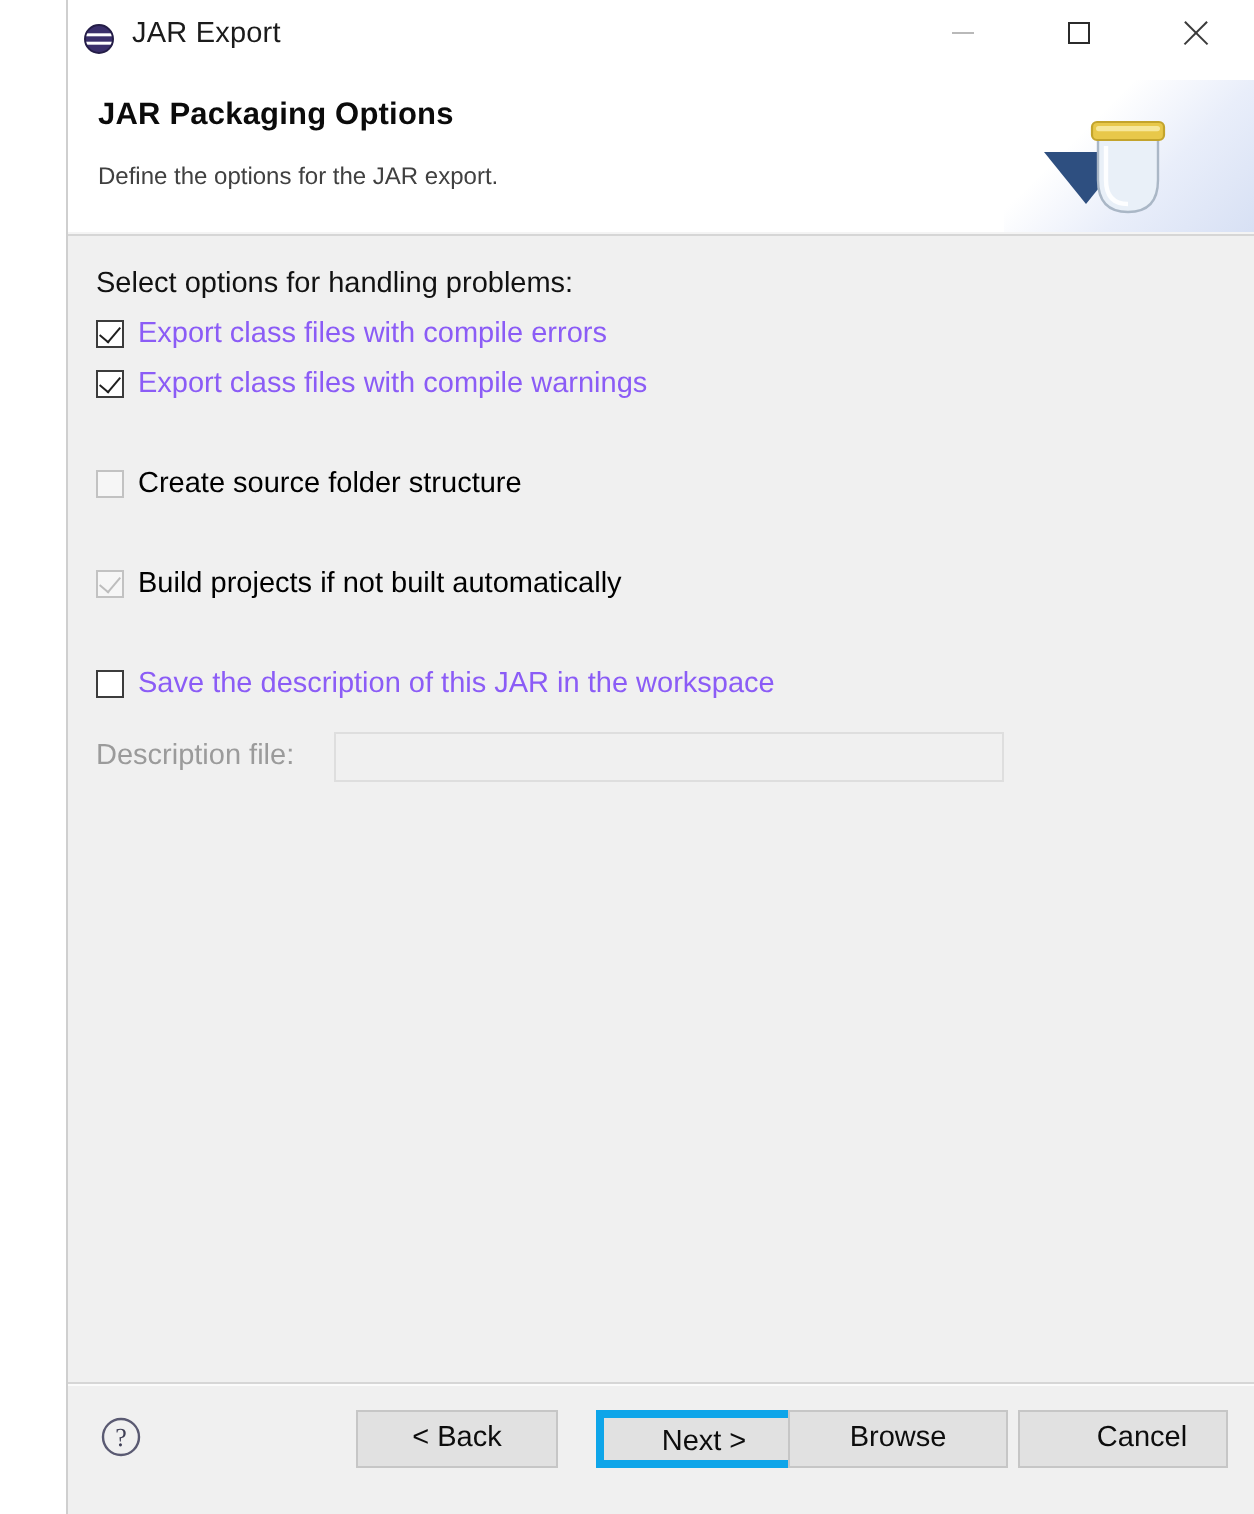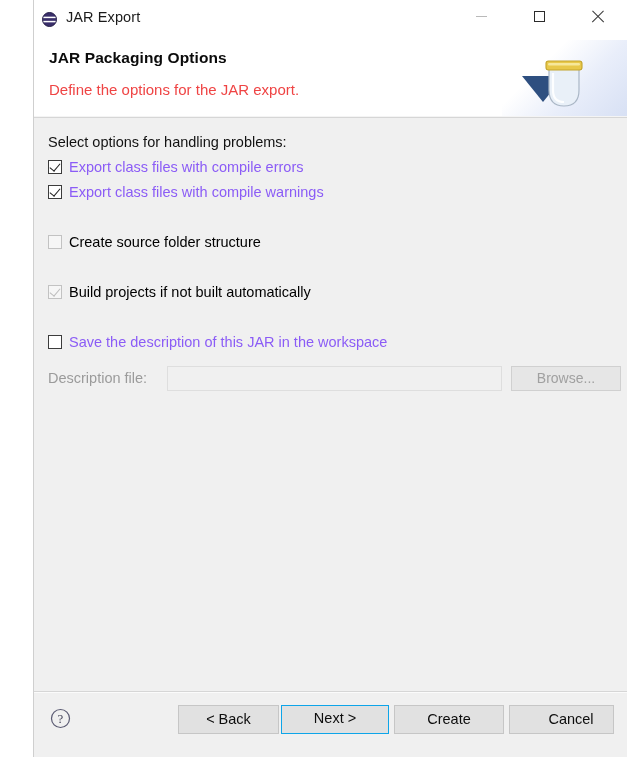--- a/index.html
+++ b/index.html
@@ -110,22 +110,22 @@
     top: 9px;
     font-size: 15.5px;
     font-weight: bold;
     color: #0b0b0b;
     letter-spacing: .1px;
   }
   #header-subtitle {
     position: absolute;
     left: 15px;
     top: 41px;
-    font-size: 15px;
-    color: #ef4444;
+    font-size: 12px;
+    color: #404040;
   }
   #banner-art {
     position: absolute;
     right: 0;
     top: 0;
     width: 125px;
     height: 78px;
     background: linear-gradient(135deg, #ffffff 0%, #ffffff 32%, #e9eefa 62%, #d7e0f4 100%);
   }
   #banner-art svg { position: absolute; right: 0; top: 0; }
@@ -302,22 +302,22 @@
     border: 1px solid #c6c6c6;
     background: #e1e1e1;
     font-family: "Liberation Sans", sans-serif;
     font-size: 14.5px;
     color: #0d0d0d;
     text-align: center;
     line-height: 27px;
     white-space: nowrap;
   }
   #btn-back   { left: 144px; width: 101px; }
-  #btn-next   { left: 247px; width: 108px;
-                border: 1px solid #0ea5e9; line-height: 25px; }
+  #btn-next   { left: 264px; width: 108px;
+                border: 4px solid #0ea5e9; line-height: 25px; }
   #btn-finish { left: 360px; width: 110px; }
   #btn-cancel { left: 475px; width: 105px; padding-left: 19px; }
 </style>
 </head>
 <body>
 
 <div id="window">
 
   <div id="titlebar">
 
@@ -390,36 +390,35 @@
       </div>
 
       <div class="check-row" id="row-savedesc">
         <span class="box"></span>
         <span class="lbl">Save the description of this JAR in the workspace</span>
       </div>
 
       <div id="desc-row">
         <span id="desc-label">Description file:</span>
         <input id="desc-input" type="text" disabled="" placeholder="" style="">
-        <div id="browse-button">Browse...</div>
       </div>
 
     </div>
   </div>
 
   <div id="footer">
     <div id="footer-rule"></div>
     <div id="footer-rule2"></div>
 
     <span id="help-button">
       <svg width="21" height="21" viewBox="0 0 21 21">
         <circle cx="10.5" cy="10.5" r="9" fill="none" stroke="#5a5a72" stroke-width="1.2"></circle>
         <text x="10.5" y="15" text-anchor="middle" font-family="Liberation Serif, serif" font-size="13" fill="#3f3f55">?</text>
       </svg>
     </span>
 
     <div class="dlg-button" id="btn-back">&lt; Back</div>
     <div class="dlg-button" id="btn-next">Next &gt;</div>
-    <div class="dlg-button" id="btn-finish">Create</div>
+    <div class="dlg-button" id="btn-finish">Browse</div>
     <div class="dlg-button" id="btn-cancel">Cancel</div>
   </div>
 
 </div>
 
 </body></html>

